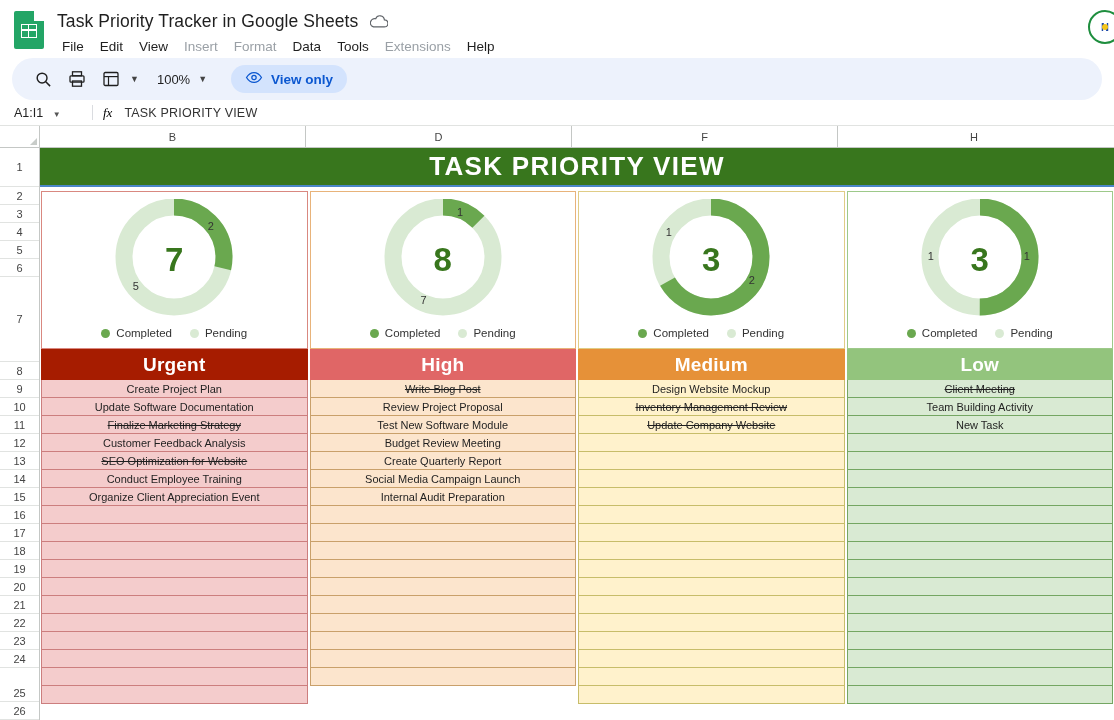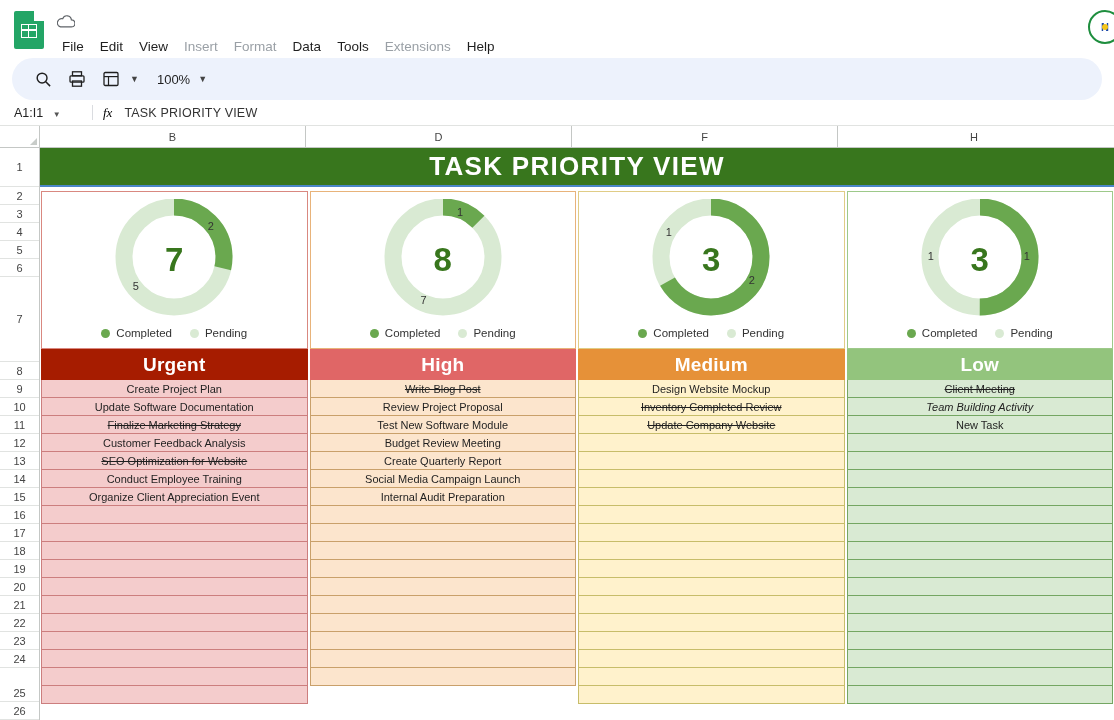--- a/index.html
+++ b/index.html
@@ -141,20 +141,21 @@
 
 <div class="titlebar">
   <div class="docs-logo">
     <div class="sheet">
         <div class="fold"></div>
         <div class="grid"></div>
       </div>
   </div>
   <div class="title-area">
     <div class="doc-title-row">
+      <div class="doc-title">Task Priority Tracker in Google Sheets</div>
       <span class="cloud-icon">
         <svg width="18" height="13" viewBox="0 0 20 14">
             <path d="M16 5.2A5 5 0 006.3 4 3.9 3.9 0 003.9 13H16a3.9 3.9 0 000-7.8z" fill="none" stroke="#5f6368" stroke-width="1.3"></path>
           </svg>
       </span>
     </div>
     <div class="menubar">
       <div class="menu-item">File</div>
       <div class="menu-item">Edit</div>
       <div class="menu-item">View</div>
@@ -189,20 +190,29 @@
   <div class="tb-btn">
     <svg width="18" height="18" viewBox="0 0 18 18">
         <rect x="2" y="2.5" width="14" height="13" rx="1.2" fill="none" stroke="#1f1f1f" stroke-width="1.3"></rect>
         <line x1="2" y1="6.6" x2="16" y2="6.6" stroke="#1f1f1f" stroke-width="1.2"></line>
         <line x1="6.5" y1="6.6" x2="6.5" y2="15.5" stroke="#1f1f1f" stroke-width="1.2"></line>
       </svg>
   </div>
   <div class="tb-caret">▼</div>
   <div class="zoom-val">100%</div>
   <div class="tb-caret">▼</div>
+  <div class="viewonly">
+    <span>
+      <svg width="18" height="13" viewBox="0 0 20 13">
+          <path d="M10 1C5 1 1.7 6.5 1.7 6.5S5 12 10 12s8.3-5.5 8.3-5.5S15 1 10 1z" fill="none" stroke="#0b57d0" stroke-width="1.4"></path>
+          <circle cx="10" cy="6.5" r="2.4" fill="none" stroke="#0b57d0" stroke-width="1.4"></circle>
+        </svg>
+    </span>
+    <span>View only</span>
+  </div>
 </div>
 
 <div class="formulabar">
   <div class="namebox">
     <span>A1:I1</span>
     <span class="namebox-caret">▼</span>
   </div>
   <div class="fbar-divider"></div>
   <div class="fx">fx</div>
   <div class="formula-content">TASK PRIORITY VIEW</div>
@@ -360,42 +370,42 @@
             <div class="task-cell" style="background: rgb(252, 229, 205); border-bottom-color: rgb(201, 160, 106); border-left: 1px solid rgb(201, 160, 106); border-right: 1px solid rgb(201, 160, 106);"></div>
             <div class="task-cell" style="background: rgb(252, 229, 205); border-bottom-color: rgb(201, 160, 106); border-left: 1px solid rgb(201, 160, 106); border-right: 1px solid rgb(201, 160, 106);"></div>
             <div class="task-cell" style="background: rgb(252, 229, 205); border-bottom-color: rgb(201, 160, 106); border-left: 1px solid rgb(201, 160, 106); border-right: 1px solid rgb(201, 160, 106);"></div>
             <div class="task-cell" style="background: rgb(252, 229, 205); border-bottom-color: rgb(201, 160, 106); border-left: 1px solid rgb(201, 160, 106); border-right: 1px solid rgb(201, 160, 106);"></div>
             <div class="task-cell" style="background: rgb(252, 229, 205); border-bottom-color: rgb(201, 160, 106); border-left: 1px solid rgb(201, 160, 106); border-right: 1px solid rgb(201, 160, 106);"></div>
             <div class="task-cell" style="background: rgb(252, 229, 205); border-bottom-color: rgb(201, 160, 106); border-left: 1px solid rgb(201, 160, 106); border-right: 1px solid rgb(201, 160, 106);"></div>
           </div>
           <div class="pcol">
             <div class="pcol-head" style="background: rgb(230, 145, 56);">Medium</div>
             <div class="task-cell" style="background: rgb(255, 242, 204); border-bottom-color: rgb(199, 189, 106); border-left: 1px solid rgb(199, 189, 106); border-right: 1px solid rgb(199, 189, 106);">Design Website Mockup</div>
-            <div class="task-cell done" style="background: rgb(255, 242, 204); border-bottom-color: rgb(199, 189, 106); border-left: 1px solid rgb(199, 189, 106); border-right: 1px solid rgb(199, 189, 106);">Inventory Completed Review</div>
+            <div class="task-cell done" style="background: rgb(255, 242, 204); border-bottom-color: rgb(199, 189, 106); border-left: 1px solid rgb(199, 189, 106); border-right: 1px solid rgb(199, 189, 106);">Inventory Management Review</div>
             <div class="task-cell done" style="background: rgb(255, 242, 204); border-bottom-color: rgb(199, 189, 106); border-left: 1px solid rgb(199, 189, 106); border-right: 1px solid rgb(199, 189, 106);">Update Company Website</div>
             <div class="task-cell" style="background: rgb(255, 242, 204); border-bottom-color: rgb(199, 189, 106); border-left: 1px solid rgb(199, 189, 106); border-right: 1px solid rgb(199, 189, 106);"></div>
             <div class="task-cell" style="background: rgb(255, 242, 204); border-bottom-color: rgb(199, 189, 106); border-left: 1px solid rgb(199, 189, 106); border-right: 1px solid rgb(199, 189, 106);"></div>
             <div class="task-cell" style="background: rgb(255, 242, 204); border-bottom-color: rgb(199, 189, 106); border-left: 1px solid rgb(199, 189, 106); border-right: 1px solid rgb(199, 189, 106);"></div>
             <div class="task-cell" style="background: rgb(255, 242, 204); border-bottom-color: rgb(199, 189, 106); border-left: 1px solid rgb(199, 189, 106); border-right: 1px solid rgb(199, 189, 106);"></div>
             <div class="task-cell" style="background: rgb(255, 242, 204); border-bottom-color: rgb(199, 189, 106); border-left: 1px solid rgb(199, 189, 106); border-right: 1px solid rgb(199, 189, 106);"></div>
             <div class="task-cell" style="background: rgb(255, 242, 204); border-bottom-color: rgb(199, 189, 106); border-left: 1px solid rgb(199, 189, 106); border-right: 1px solid rgb(199, 189, 106);"></div>
             <div class="task-cell" style="background: rgb(255, 242, 204); border-bottom-color: rgb(199, 189, 106); border-left: 1px solid rgb(199, 189, 106); border-right: 1px solid rgb(199, 189, 106);"></div>
             <div class="task-cell" style="background: rgb(255, 242, 204); border-bottom-color: rgb(199, 189, 106); border-left: 1px solid rgb(199, 189, 106); border-right: 1px solid rgb(199, 189, 106);"></div>
             <div class="task-cell" style="background: rgb(255, 242, 204); border-bottom-color: rgb(199, 189, 106); border-left: 1px solid rgb(199, 189, 106); border-right: 1px solid rgb(199, 189, 106);"></div>
             <div class="task-cell" style="background: rgb(255, 242, 204); border-bottom-color: rgb(199, 189, 106); border-left: 1px solid rgb(199, 189, 106); border-right: 1px solid rgb(199, 189, 106);"></div>
             <div class="task-cell" style="background: rgb(255, 242, 204); border-bottom-color: rgb(199, 189, 106); border-left: 1px solid rgb(199, 189, 106); border-right: 1px solid rgb(199, 189, 106);"></div>
             <div class="task-cell" style="background: rgb(255, 242, 204); border-bottom-color: rgb(199, 189, 106); border-left: 1px solid rgb(199, 189, 106); border-right: 1px solid rgb(199, 189, 106);"></div>
             <div class="task-cell" style="background: rgb(255, 242, 204); border-bottom-color: rgb(199, 189, 106); border-left: 1px solid rgb(199, 189, 106); border-right: 1px solid rgb(199, 189, 106);"></div>
             <div class="task-cell" style="background: rgb(255, 242, 204); border-bottom-color: rgb(199, 189, 106); border-left: 1px solid rgb(199, 189, 106); border-right: 1px solid rgb(199, 189, 106);"></div>
             <div class="task-cell" style="background: rgb(255, 242, 204); border-bottom-color: rgb(199, 189, 106); border-left: 1px solid rgb(199, 189, 106); border-right: 1px solid rgb(199, 189, 106);"></div>
           </div>
           <div class="pcol">
             <div class="pcol-head" style="background: rgb(147, 196, 125);">Low</div>
             <div class="task-cell done" style="background: rgb(217, 234, 211); border-bottom-color: rgb(116, 166, 98); border-left: 1px solid rgb(116, 166, 98); border-right: 1px solid rgb(116, 166, 98);">Client Meeting</div>
-            <div class="task-cell" style="background: rgb(217, 234, 211); border-bottom-color: rgb(116, 166, 98); border-left: 1px solid rgb(116, 166, 98); border-right: 1px solid rgb(116, 166, 98); font-style: italic;">Team Building Activity</div>
+            <div class="task-cell" style="background: rgb(217, 234, 211); border-bottom-color: rgb(116, 166, 98); border-left: 1px solid rgb(116, 166, 98); border-right: 1px solid rgb(116, 166, 98);">Team Building Activity</div>
             <div class="task-cell" style="background: rgb(217, 234, 211); border-bottom-color: rgb(116, 166, 98); border-left: 1px solid rgb(116, 166, 98); border-right: 1px solid rgb(116, 166, 98);">New Task</div>
             <div class="task-cell" style="background: rgb(217, 234, 211); border-bottom-color: rgb(116, 166, 98); border-left: 1px solid rgb(116, 166, 98); border-right: 1px solid rgb(116, 166, 98);"></div>
             <div class="task-cell" style="background: rgb(217, 234, 211); border-bottom-color: rgb(116, 166, 98); border-left: 1px solid rgb(116, 166, 98); border-right: 1px solid rgb(116, 166, 98);"></div>
             <div class="task-cell" style="background: rgb(217, 234, 211); border-bottom-color: rgb(116, 166, 98); border-left: 1px solid rgb(116, 166, 98); border-right: 1px solid rgb(116, 166, 98);"></div>
             <div class="task-cell" style="background: rgb(217, 234, 211); border-bottom-color: rgb(116, 166, 98); border-left: 1px solid rgb(116, 166, 98); border-right: 1px solid rgb(116, 166, 98);"></div>
             <div class="task-cell" style="background: rgb(217, 234, 211); border-bottom-color: rgb(116, 166, 98); border-left: 1px solid rgb(116, 166, 98); border-right: 1px solid rgb(116, 166, 98);"></div>
             <div class="task-cell" style="background: rgb(217, 234, 211); border-bottom-color: rgb(116, 166, 98); border-left: 1px solid rgb(116, 166, 98); border-right: 1px solid rgb(116, 166, 98);"></div>
             <div class="task-cell" style="background: rgb(217, 234, 211); border-bottom-color: rgb(116, 166, 98); border-left: 1px solid rgb(116, 166, 98); border-right: 1px solid rgb(116, 166, 98);"></div>
             <div class="task-cell" style="background: rgb(217, 234, 211); border-bottom-color: rgb(116, 166, 98); border-left: 1px solid rgb(116, 166, 98); border-right: 1px solid rgb(116, 166, 98);"></div>
             <div class="task-cell" style="background: rgb(217, 234, 211); border-bottom-color: rgb(116, 166, 98); border-left: 1px solid rgb(116, 166, 98); border-right: 1px solid rgb(116, 166, 98);"></div>

